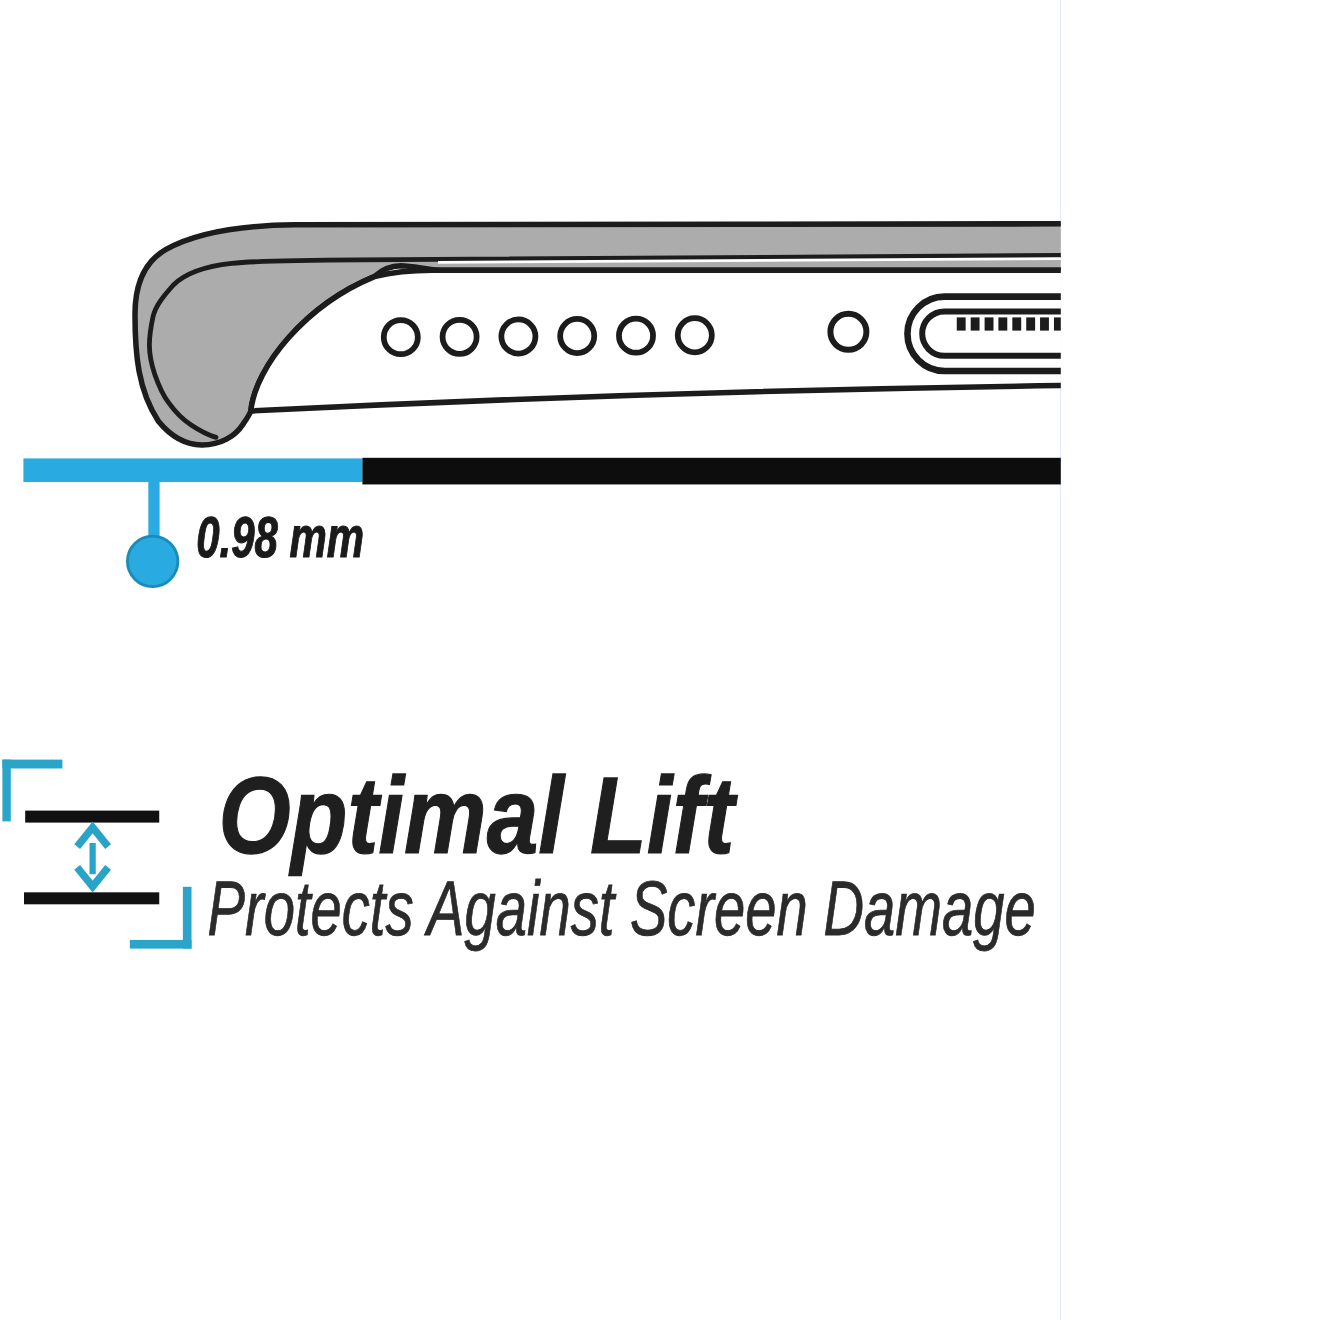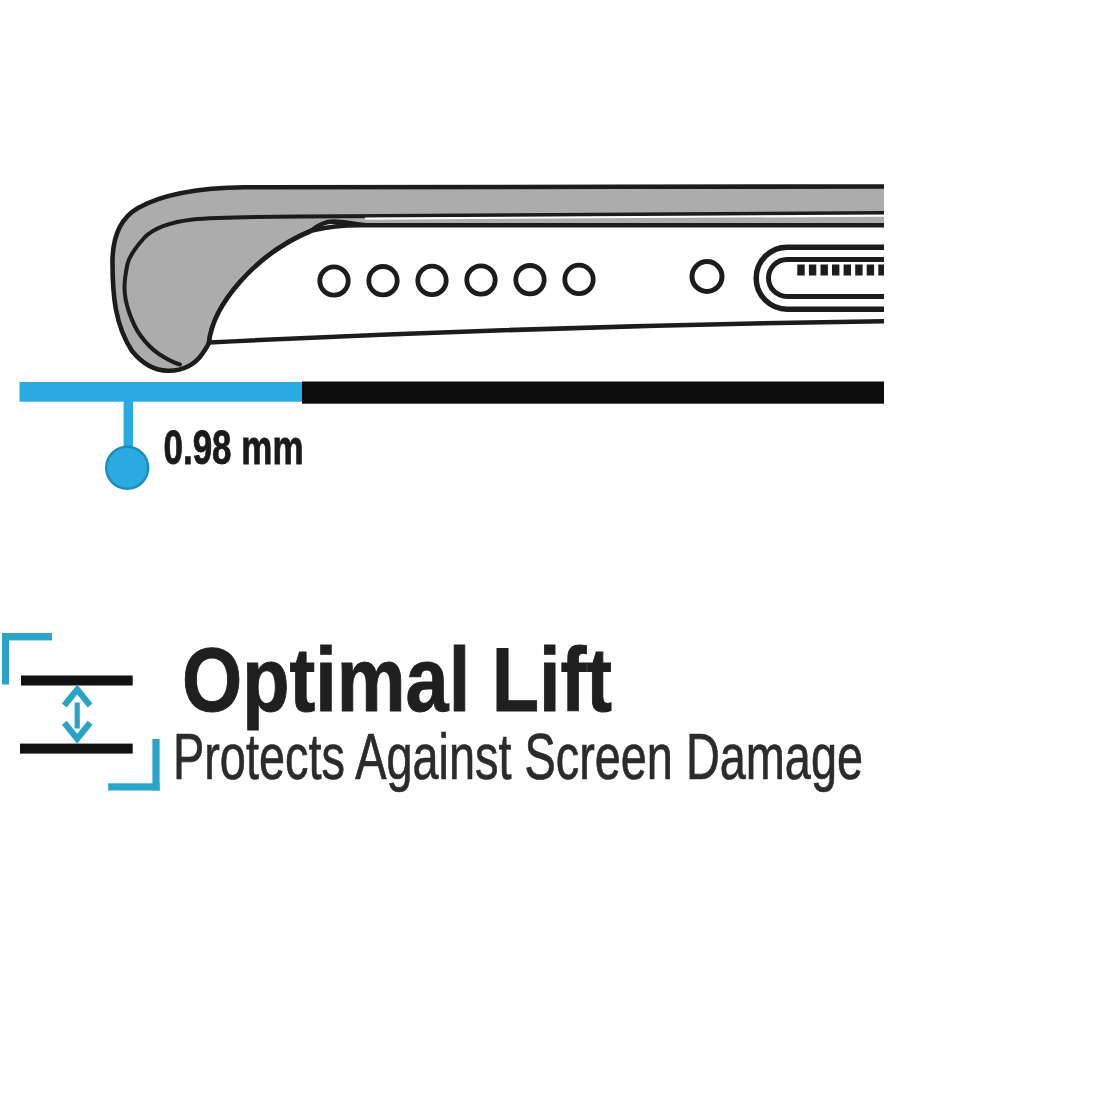--- a/index.html
+++ b/index.html
@@ -1,17 +1,17 @@
 <!DOCTYPE html>
 <html><head>
 <meta charset="utf-8">
 <style>
   html,body{margin:0;padding:0;background:#ffffff;}
   .page{position:relative;width:884px;height:1100px;background:#3b82f6;overflow:hidden;
-        font-family:"Liberation Sans", sans-serif;}
+        font-family:"Liberation Sans", sans-serif;font-style:italic;}
 </style>
 </head>
 <body>
 <div class="page">
 <svg width="1100" height="1100" viewBox="0 0 1100 1100" xmlns="http://www.w3.org/2000/svg">
   <rect x="0" y="0" width="1100" height="1100" fill="#ffffff"></rect>
 
   <path d="M 1100,186.3 L 620,186.8 L 245,187.3
            C 200,187.8 163,194 138,208
            C 119,219 112.5,238 112.5,262

